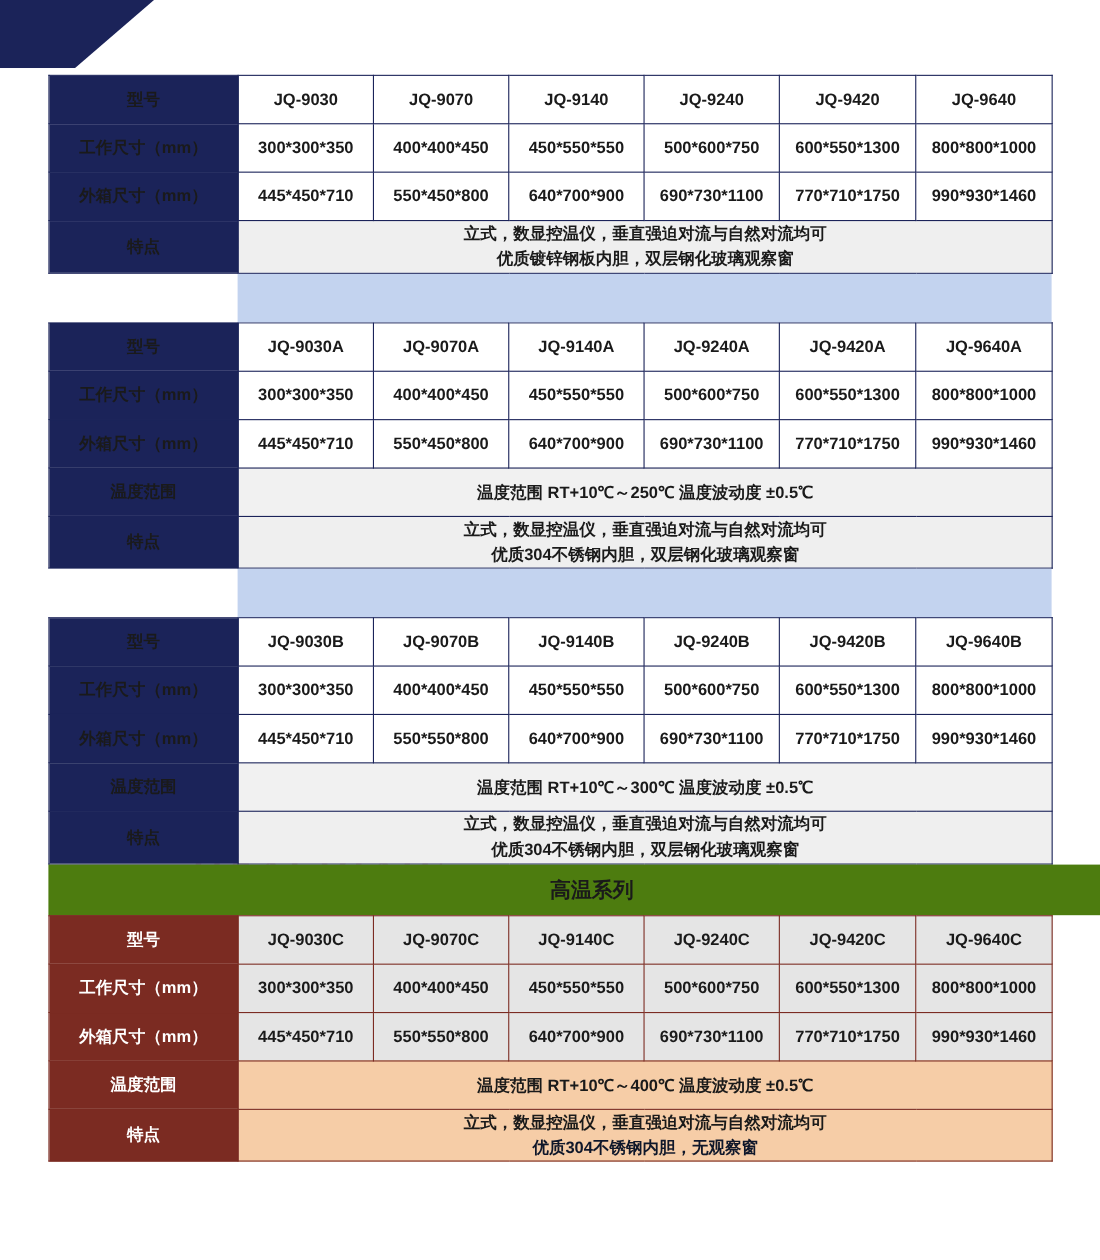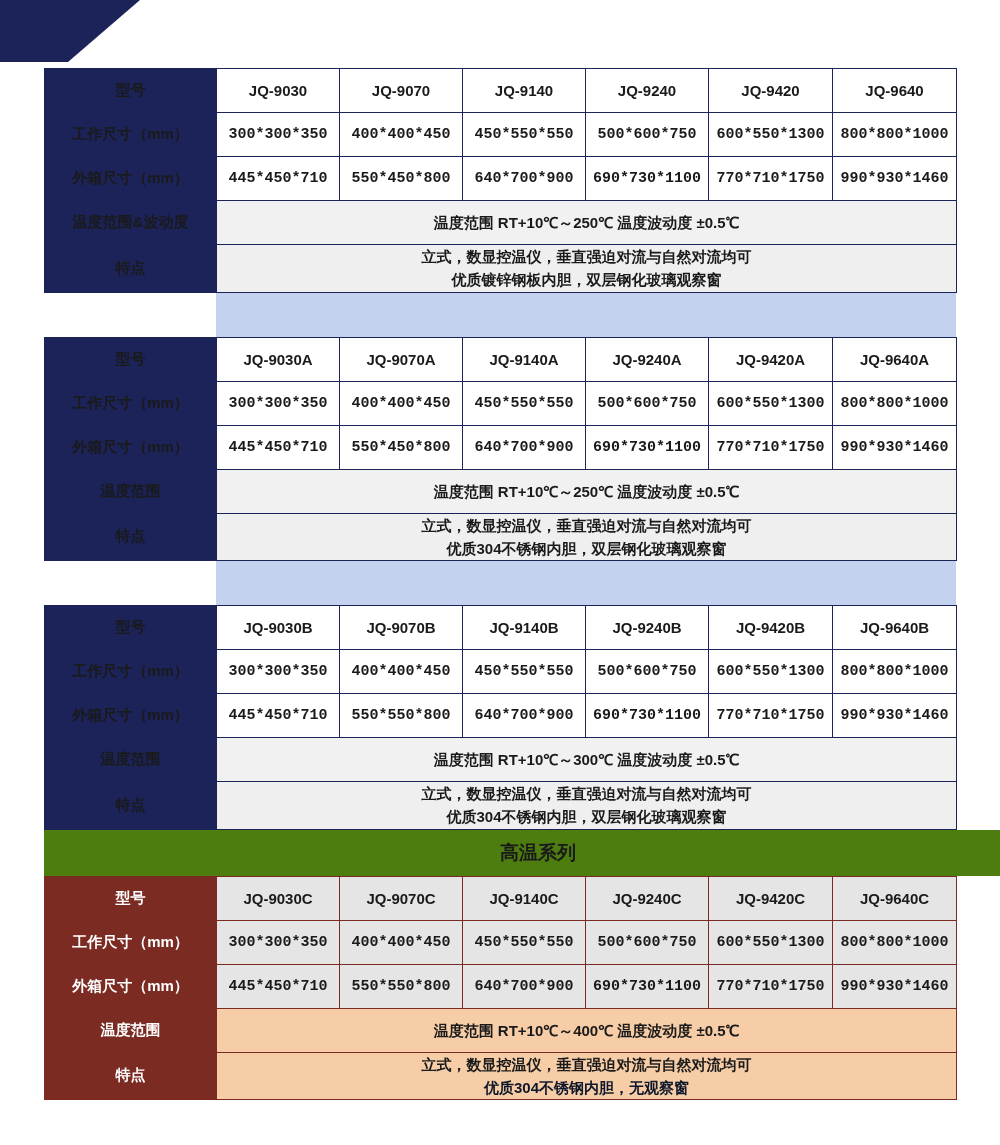--- a/index.html
+++ b/index.html
@@ -81,21 +81,20 @@
   }
   td.modelcell {
     font-weight: bold;
     font-size: 16px;
     color: #111111;
   }
   td.dimcell {
     font-weight: bold;
     font-size: 15.5px;
     color: #111111;
-    font-family: Liberation Mono, monospace;
   }
   td.wide {
     background: #f1f1f1;
     font-size: 15.5px;
     font-weight: bold;
     color: #222222;
   }
   td.feature {
     background: #efefef;
     line-height: 1.55;
@@ -205,24 +204,20 @@
       <tr>
         <td class="rowhead">外箱尺寸（mm）</td>
         <td class="dimcell">445*450*710</td>
         <td class="dimcell">550*450*800</td>
         <td class="dimcell">640*700*900</td>
         <td class="dimcell">690*730*1100</td>
         <td class="dimcell">770*710*1750</td>
         <td class="dimcell">990*930*1460</td>
       </tr>
       <tr>
-        <td class="rowhead">温度范围&amp;波动度</td>
-        <td class="wide" colspan="6">温度范围 RT+10℃～250℃  温度波动度 ±0.5℃</td>
-      </tr>
-      <tr>
         <td class="rowhead">特点</td>
         <td class="feature" colspan="6">
           <span class="fline">立式，数显控温仪，垂直强迫对流与自然对流均可</span>
           <span class="fline">优质镀锌钢板内胆，双层钢化玻璃观察窗</span>
         </td>
       </tr>
     </tbody>
   </table>
 
   <div class="spacer">

